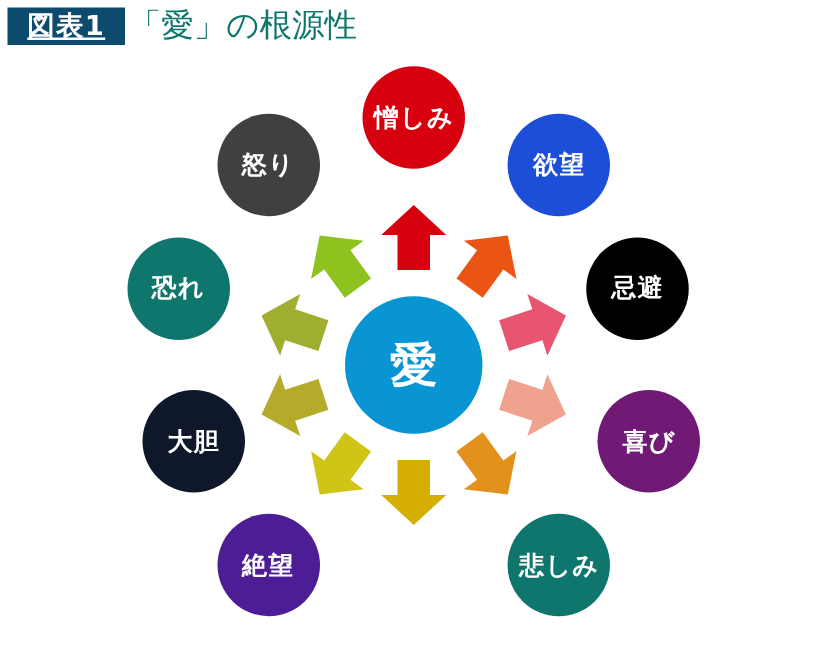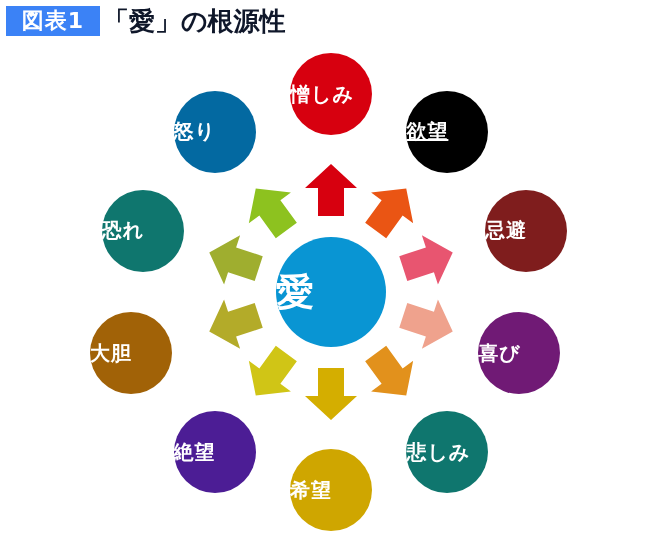--- a/index.html
+++ b/index.html
@@ -36,56 +36,57 @@
     height: 30px;
     font-size: 22px;
     font-weight: bold;
     letter-spacing: 1px;
     flex: none;
   }
   .title {
     margin: 0;
     font-size: 26px;
     line-height: 30px;
-    font-weight: bold;
-    color: #0f172a;
+    font-weight: normal;
+    color: #0f766e;
     white-space: nowrap;
   }
   .diagram {
     position: absolute;
     inset: 0;
   }
   .arrows {
     position: absolute;
     left: 0;
     top: 0;
   }
   .node {
     position: absolute;
     border-radius: 50%;
     display: flex;
     align-items: center;
+    justify-content: center;
     color: #ffffff;
     font-weight: bold;
     font-size: 20px;
     letter-spacing: 1px;
     text-align: center;
   }
   .center-node {
     font-size: 38px;
     letter-spacing: 0;
   }
 </style>
 </head>
 <body>
 
 <div class="page">
 
   <header class="header">
-    <span class="badge" style="background: #3b82f6; color: rgb(255, 255, 255);">図表1</span>
+    <span class="badge" style="background: #0c4a6e; color: rgb(255, 255, 255); text-decoration: underline;">図表1</span>
     <h1 class="title">「愛」の根源性</h1>
   </header>
 
   <div class="diagram">
     <svg class="arrows" width="670" height="536" viewBox="0 0 670 536" xmlns="http://www.w3.org/2000/svg">
         <polygon points="318,216 318,188 305,188 331,164 357,188 344,188 344,216" transform="rotate(0 331 292)" fill="#d7000f"></polygon>
         <polygon points="318,216 318,188 305,188 331,164 357,188 344,188 344,216" transform="rotate(36 331 292)" fill="#ea5514"></polygon>
         <polygon points="318,216 318,188 305,188 331,164 357,188 344,188 344,216" transform="rotate(72 331 292)" fill="#e85570"></polygon>
         <polygon points="318,216 318,188 305,188 331,164 357,188 344,188 344,216" transform="rotate(108 331 292)" fill="#efa28d"></polygon>
         <polygon points="318,216 318,188 305,188 331,164 357,188 344,188 344,216" transform="rotate(144 331 292)" fill="#e2911c"></polygon>
@@ -95,42 +96,39 @@
         <polygon points="318,216 318,188 305,188 331,164 357,188 344,188 344,216" transform="rotate(288 331 292)" fill="#9fae2f"></polygon>
         <polygon points="318,216 318,188 305,188 331,164 357,188 344,188 344,216" transform="rotate(324 331 292)" fill="#8dc21f"></polygon>
       </svg>
 
     <div class="node center-node" style="left: 276px; top: 237px; height: 110px; width: 110px; background: rgb(9, 149, 211); color: rgb(255, 255, 255);">
       <span>愛</span>
     </div>
   <div class="node" style="left: 290px; top: 53px; height: 82px; width: 82px; background: rgb(215, 0, 15);">
         <span>憎しみ</span>
       </div>
-      <div class="node" style="left: 406.381px; top: 90.8146px; height: 82px; width: 82px; background: #000000; text-decoration: underline;">
+      <div class="node" style="left: 406.381px; top: 90.8146px; height: 82px; width: 82px; background: #1d4ed8;">
         <span>欲望</span>
       </div>
-      <div class="node" style="left: 485px; top: 189.815px; height: 82px; width: 82px; background: #7f1d1d;">
+      <div class="node" style="left: 469px; top: 189.815px; height: 82px; width: 82px; background: #000000;">
         <span>忌避</span>
       </div>
       <div class="node" style="left: 478.309px; top: 312.185px; height: 82px; width: 82px; background: #701a75;">
         <span>喜び</span>
       </div>
       <div class="node" style="left: 406.381px; top: 411.185px; height: 82px; width: 82px; background: #0f766e;">
         <span>悲しみ</span>
       </div>
-      <div class="node" style="left: 290px; top: 449px; height: 82px; width: 82px; background: rgb(207, 166, 0);">
-        <span>希望</span>
-      </div>
       <div class="node" style="left: 173.619px; top: 411.185px; height: 82px; width: 82px; background: #4c1d95;">
         <span>絶望</span>
       </div>
-      <div class="node" style="left: 90px; top: 312.185px; height: 82px; width: 82px; background: #a16207;">
+      <div class="node" style="left: 114px; top: 312.185px; height: 82px; width: 82px; background: #0f172a;">
         <span>大胆</span>
       </div>
       <div class="node" style="left: 101.691px; top: 189.815px; height: 82px; width: 82px; background: #0f766e;">
         <span>恐れ</span>
       </div>
-      <div class="node" style="left: 173.619px; top: 90.8146px; height: 82px; width: 82px; background: #0369a1;">
+      <div class="node" style="left: 173.619px; top: 90.8146px; height: 82px; width: 82px; background: #404040;">
         <span>怒り</span>
       </div>
     </div>
 
 </div>
 
 </body></html>

